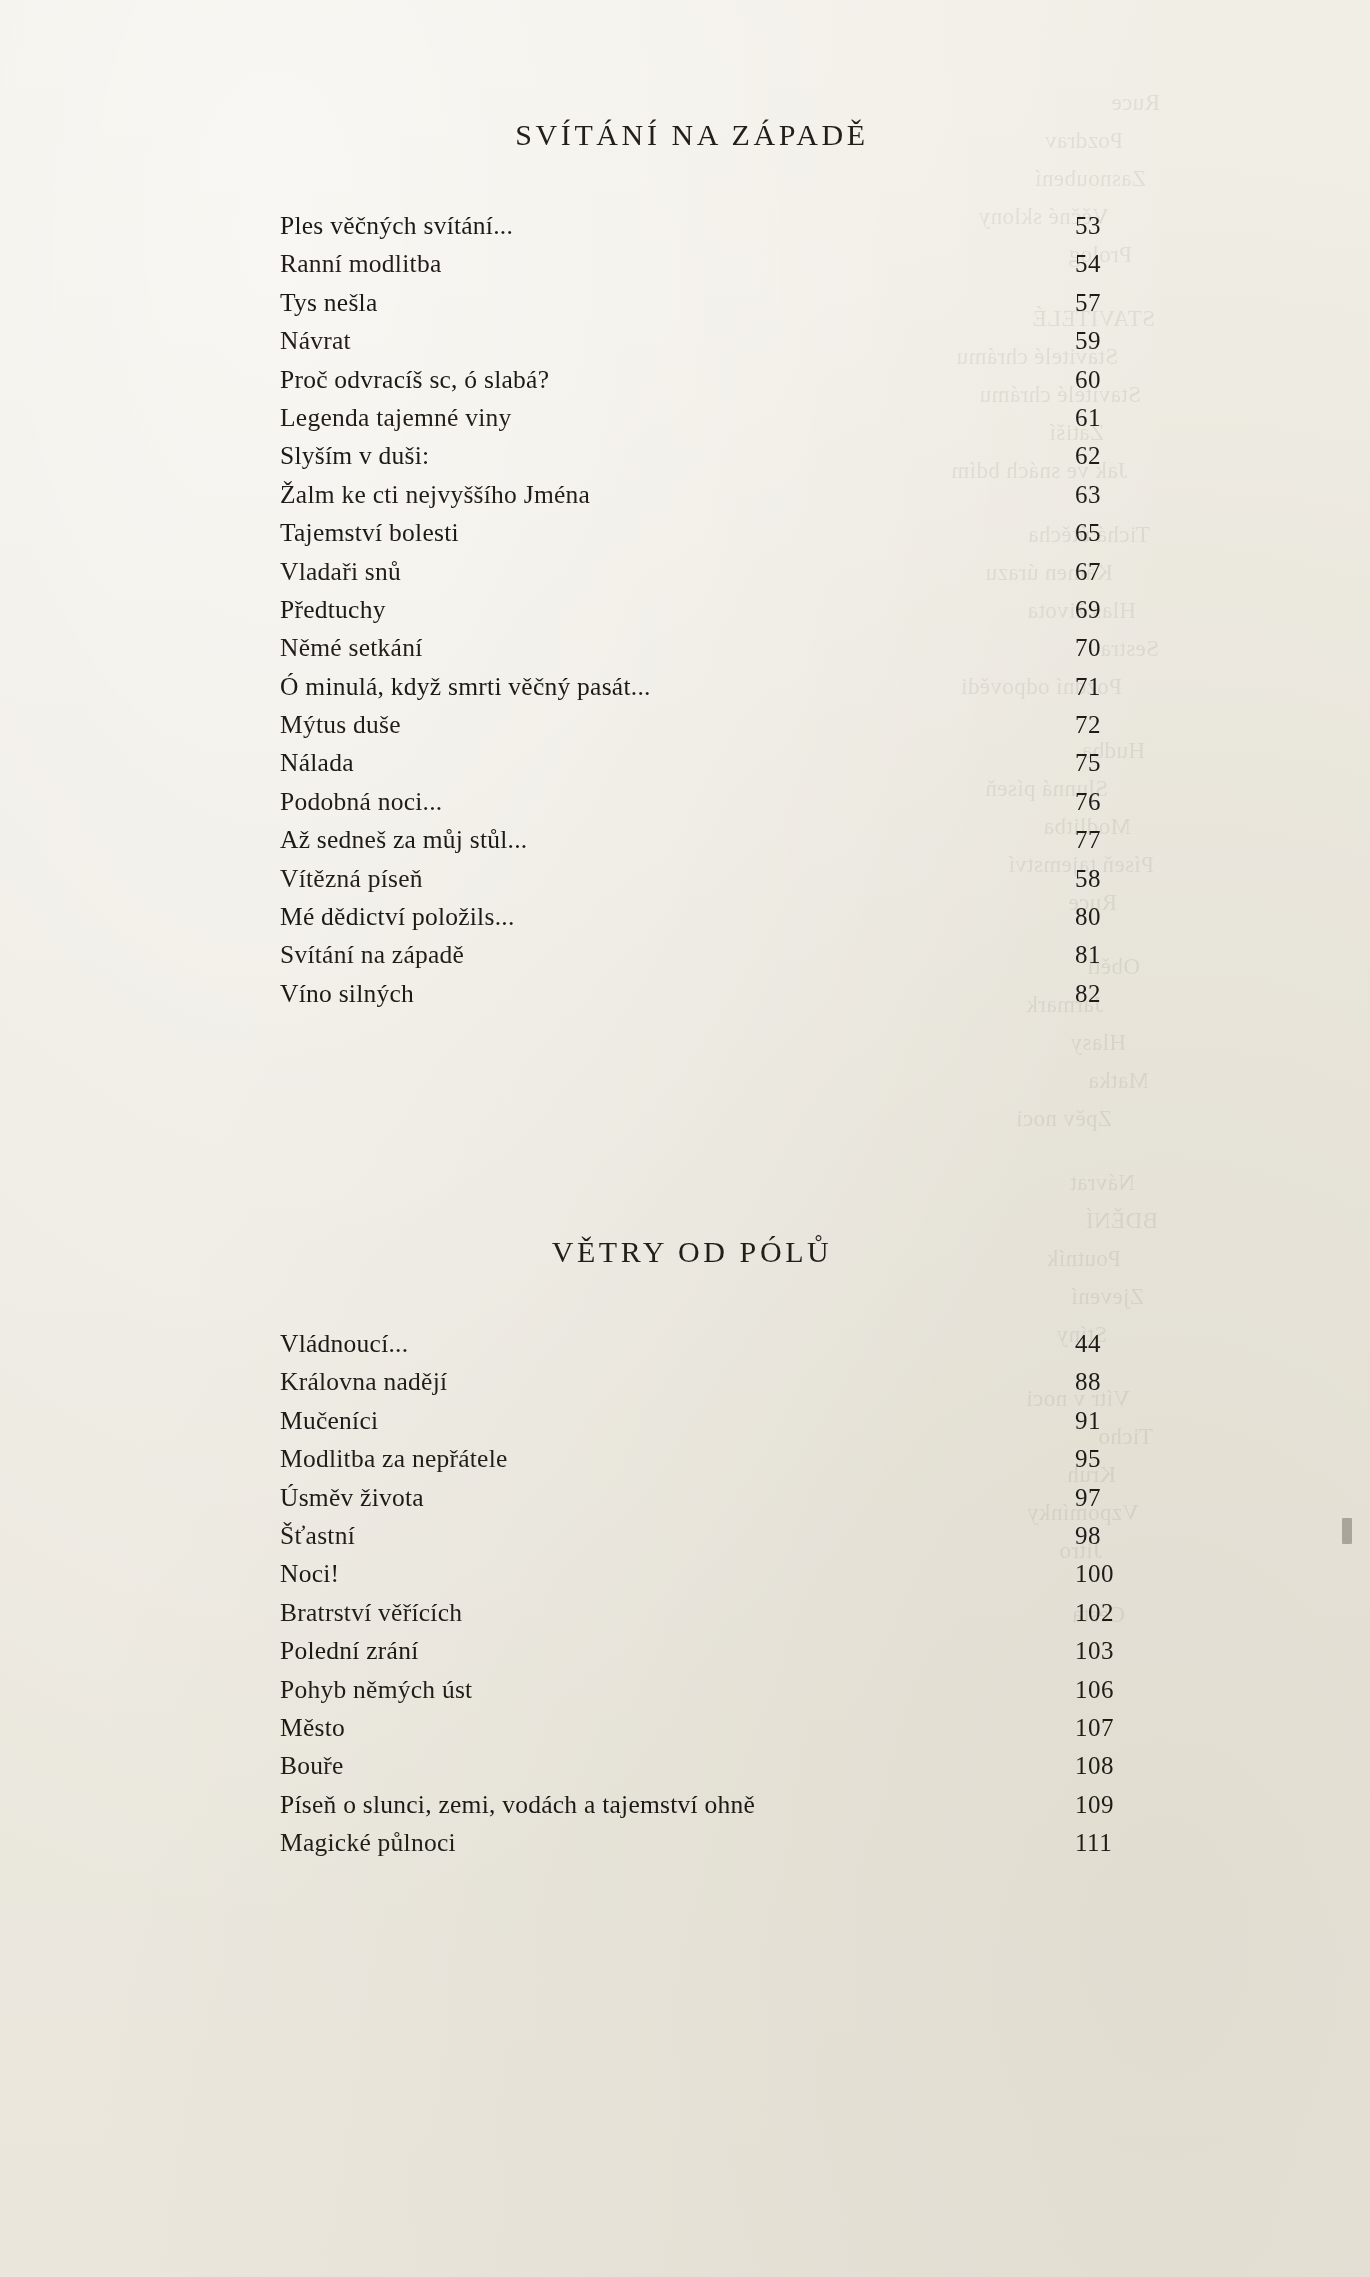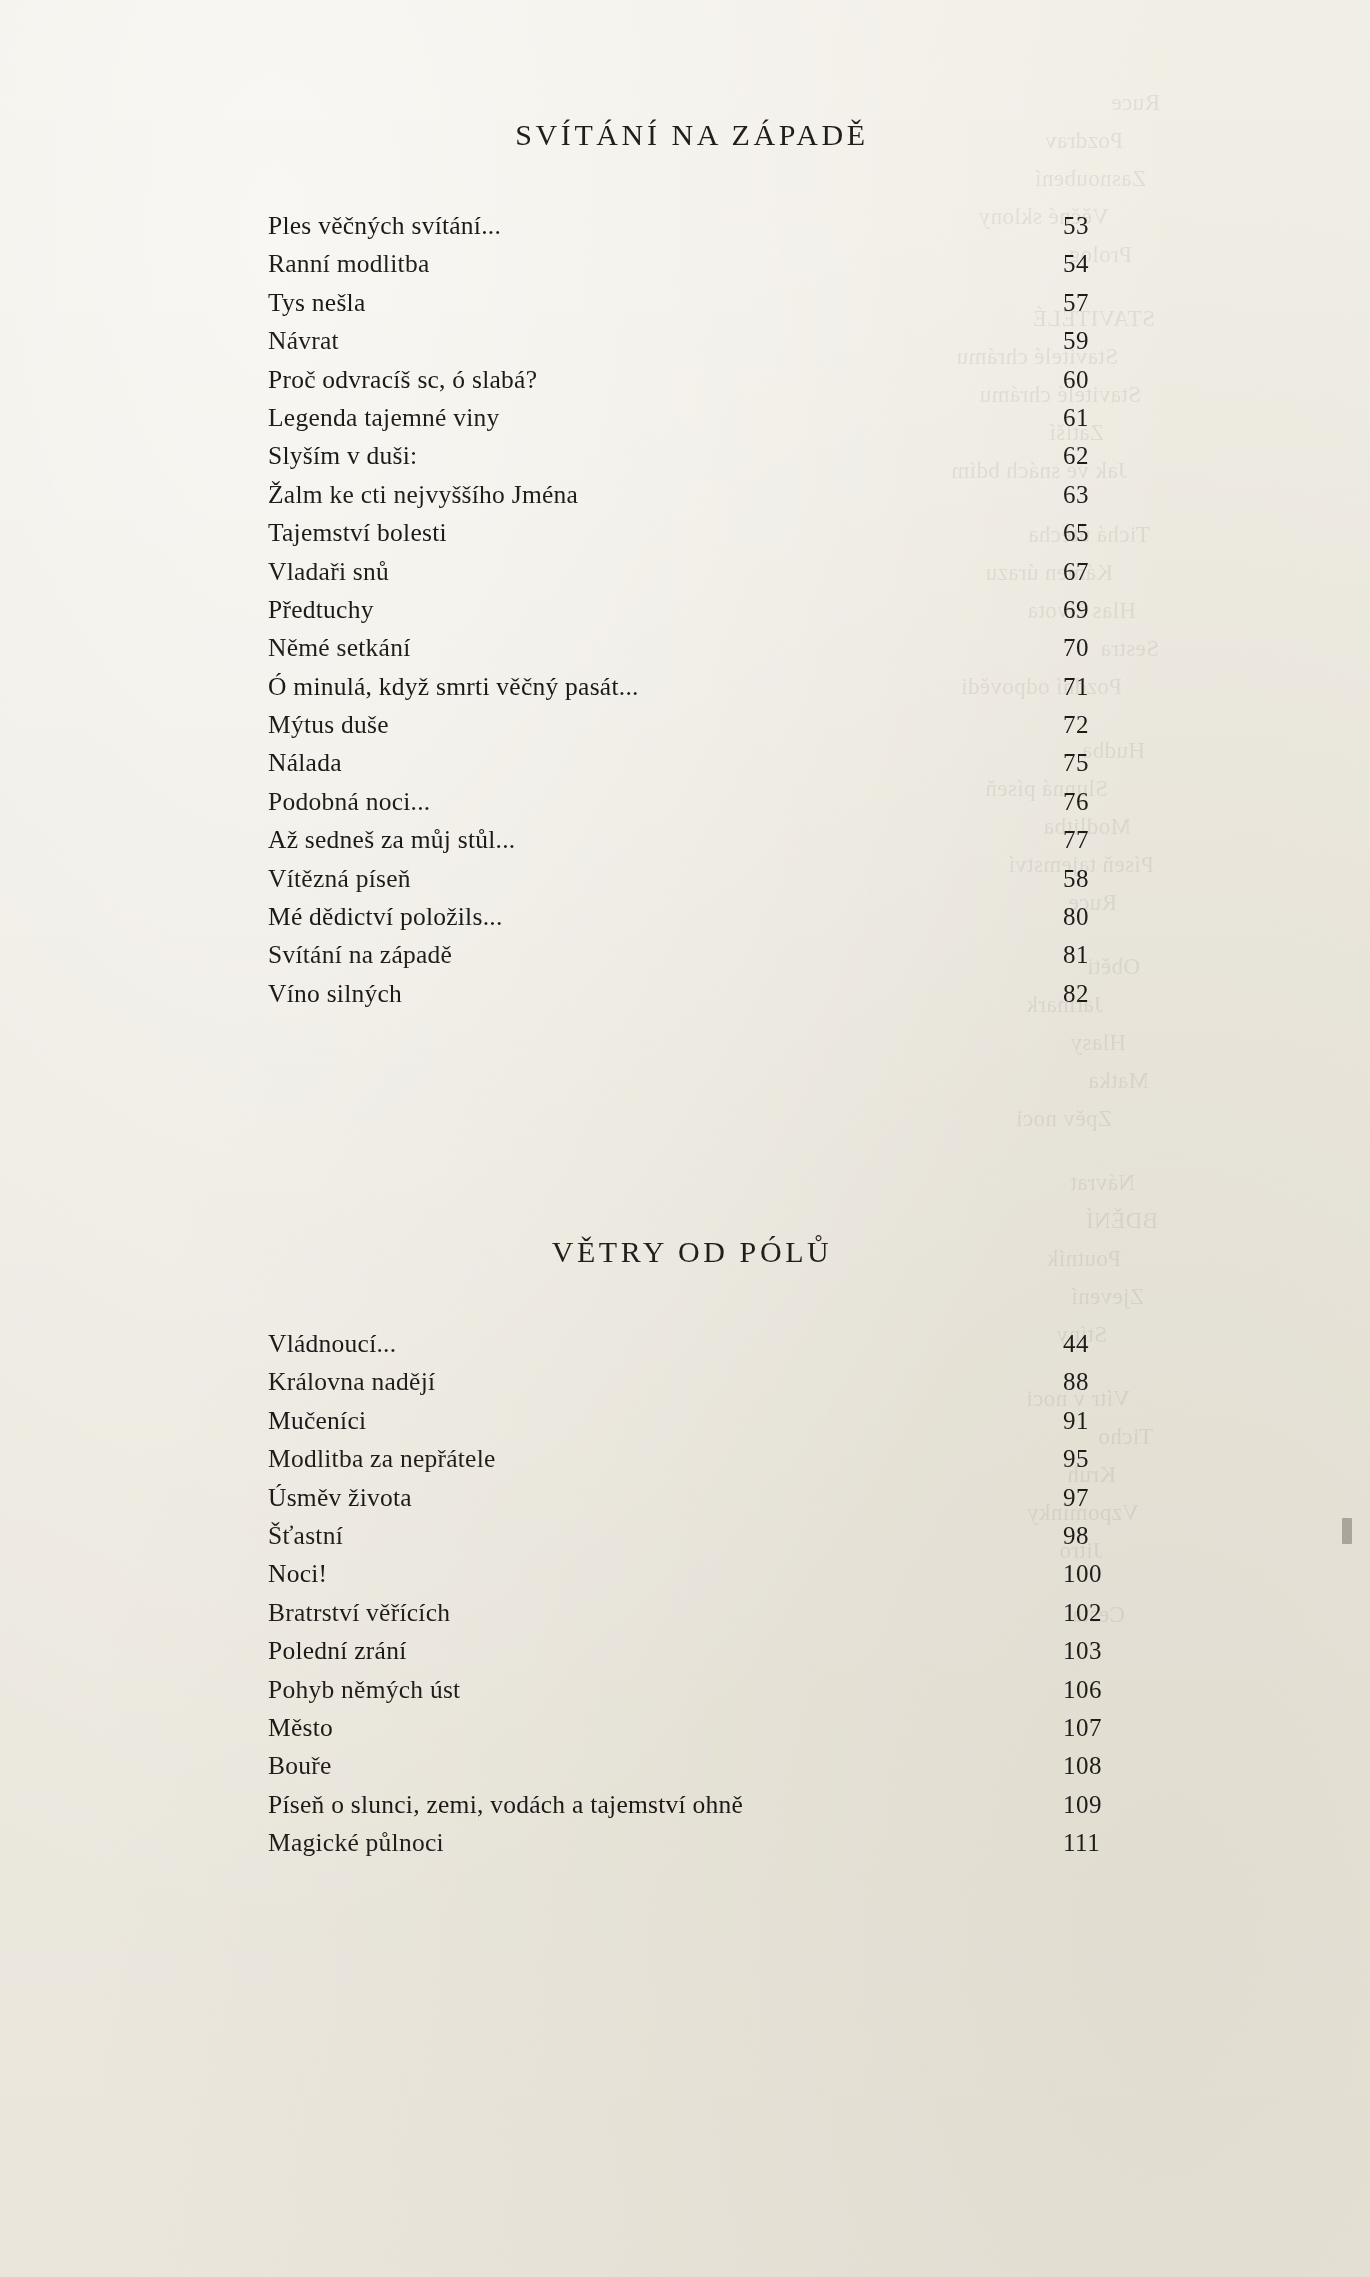--- a/index.html
+++ b/index.html
@@ -57,21 +57,21 @@
     text-align: center;
     font-size: 30px;
     letter-spacing: 3.6px;
     font-weight: 400;
     color: #221f1b;
     margin: 0;
     padding: 0;
   }
 
   .toc {
-    margin: 4px;
+    margin: 16px;
     padding: 0;
     list-style: none;
     position: relative;
   }
 
   .toc-row {
     position: relative;
     height: 38.4px;
     font-size: 25.5px;
     line-height: 38.4px;

